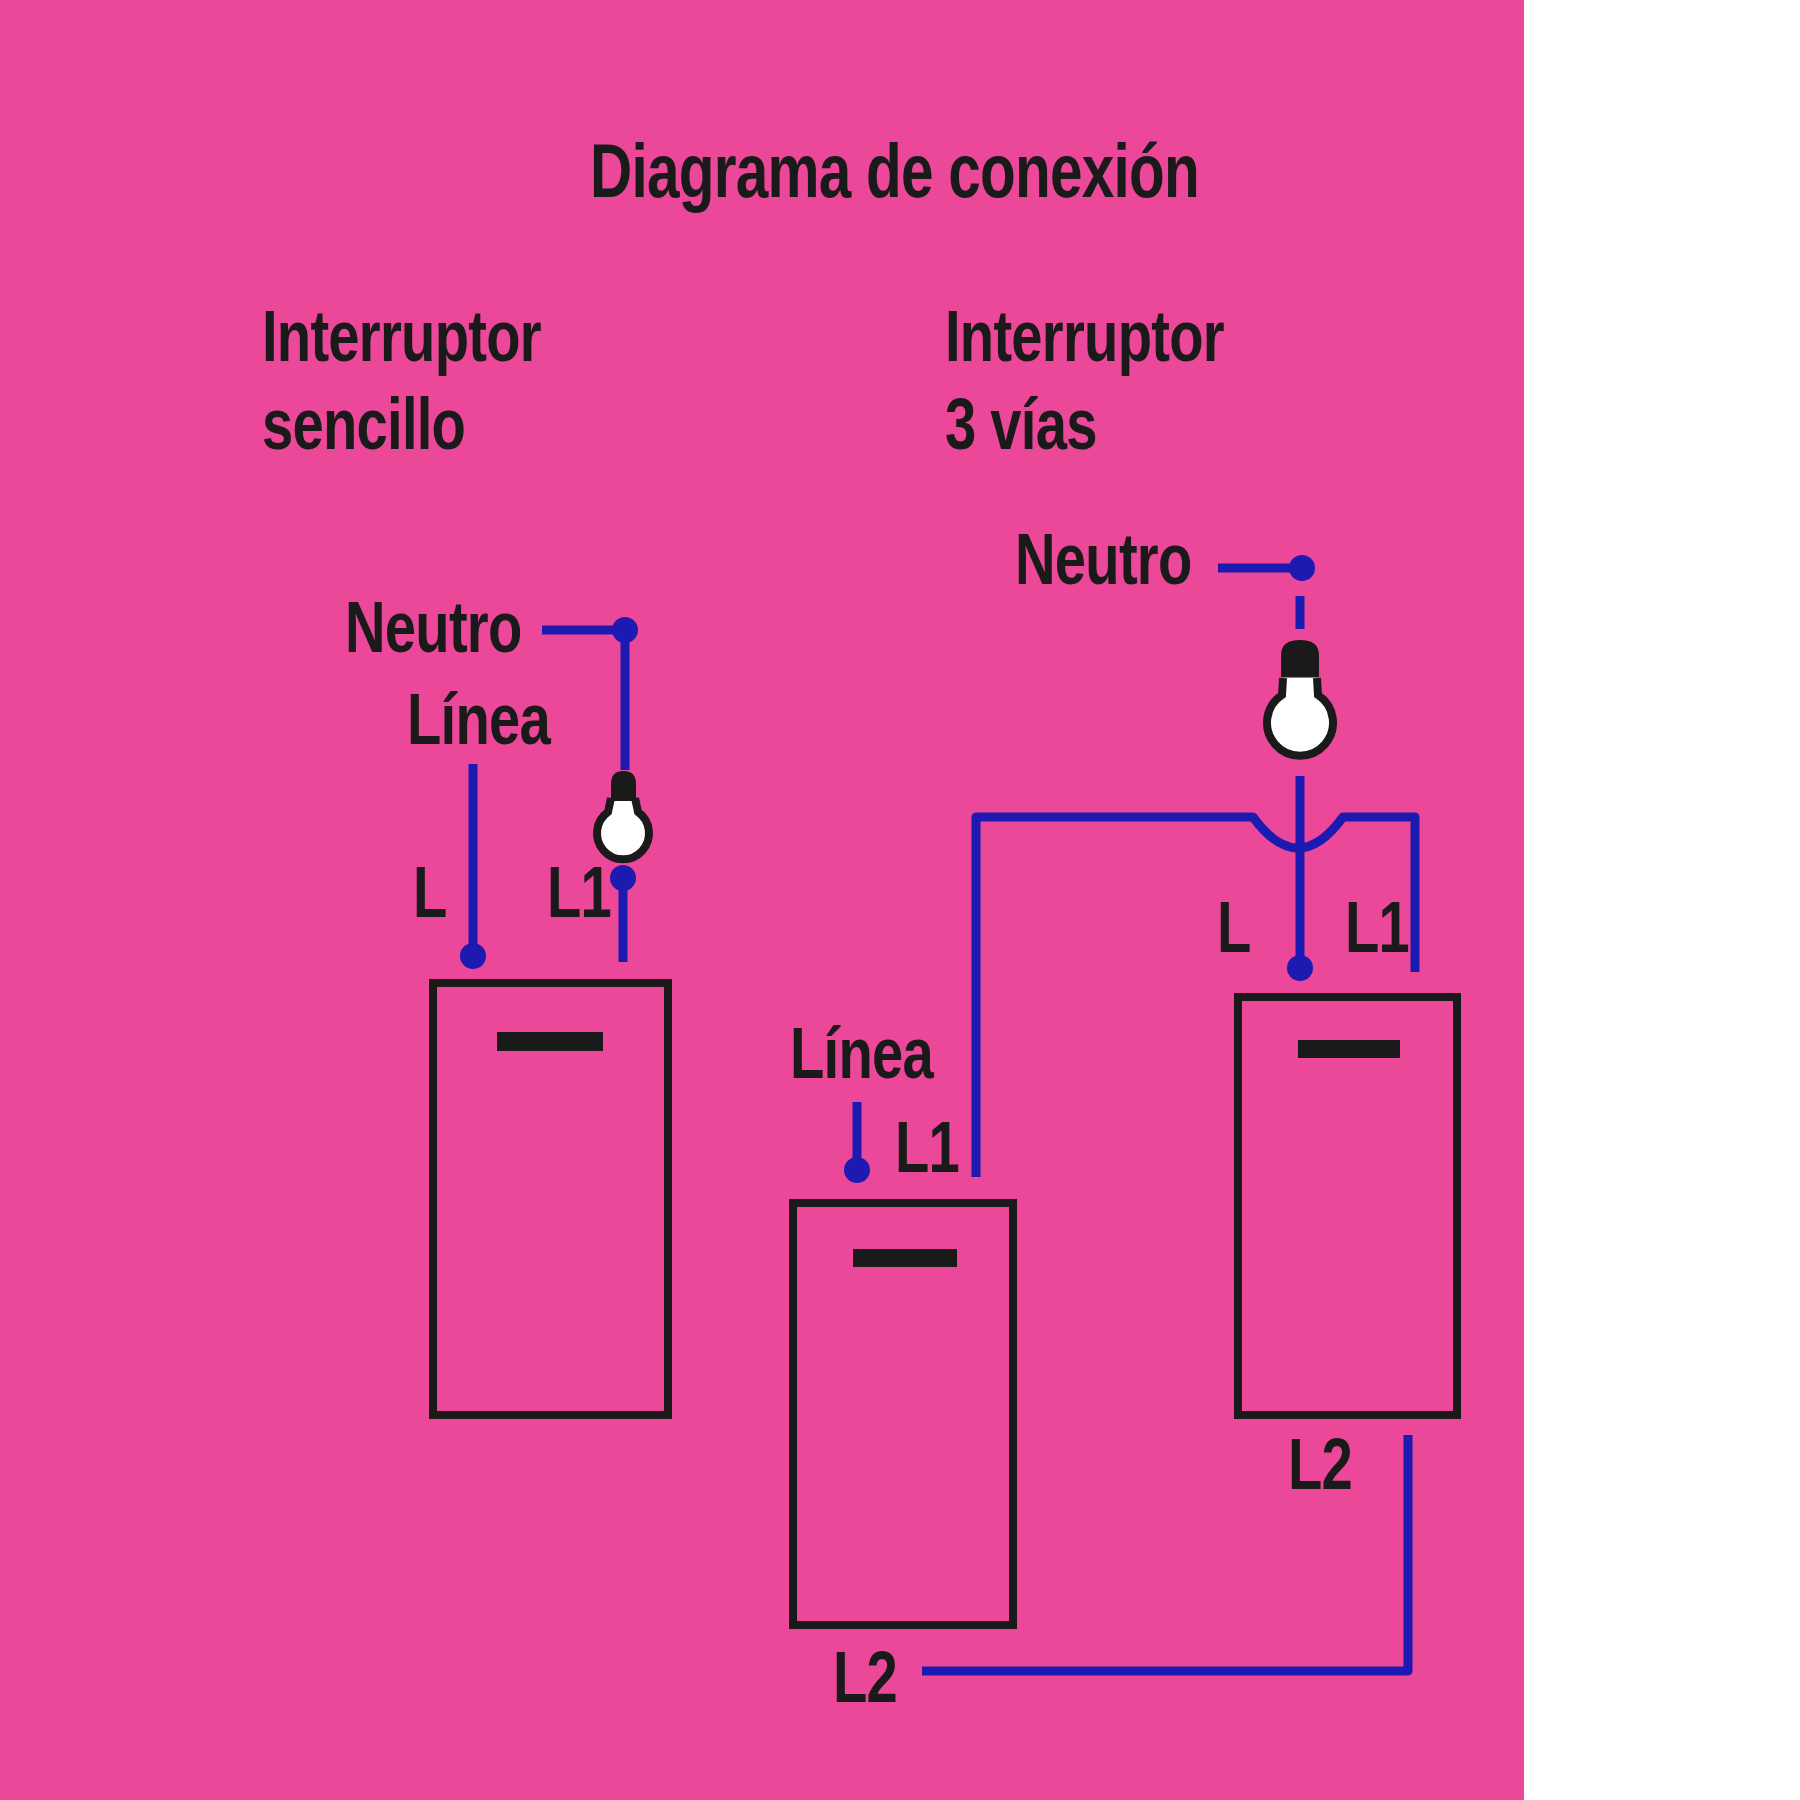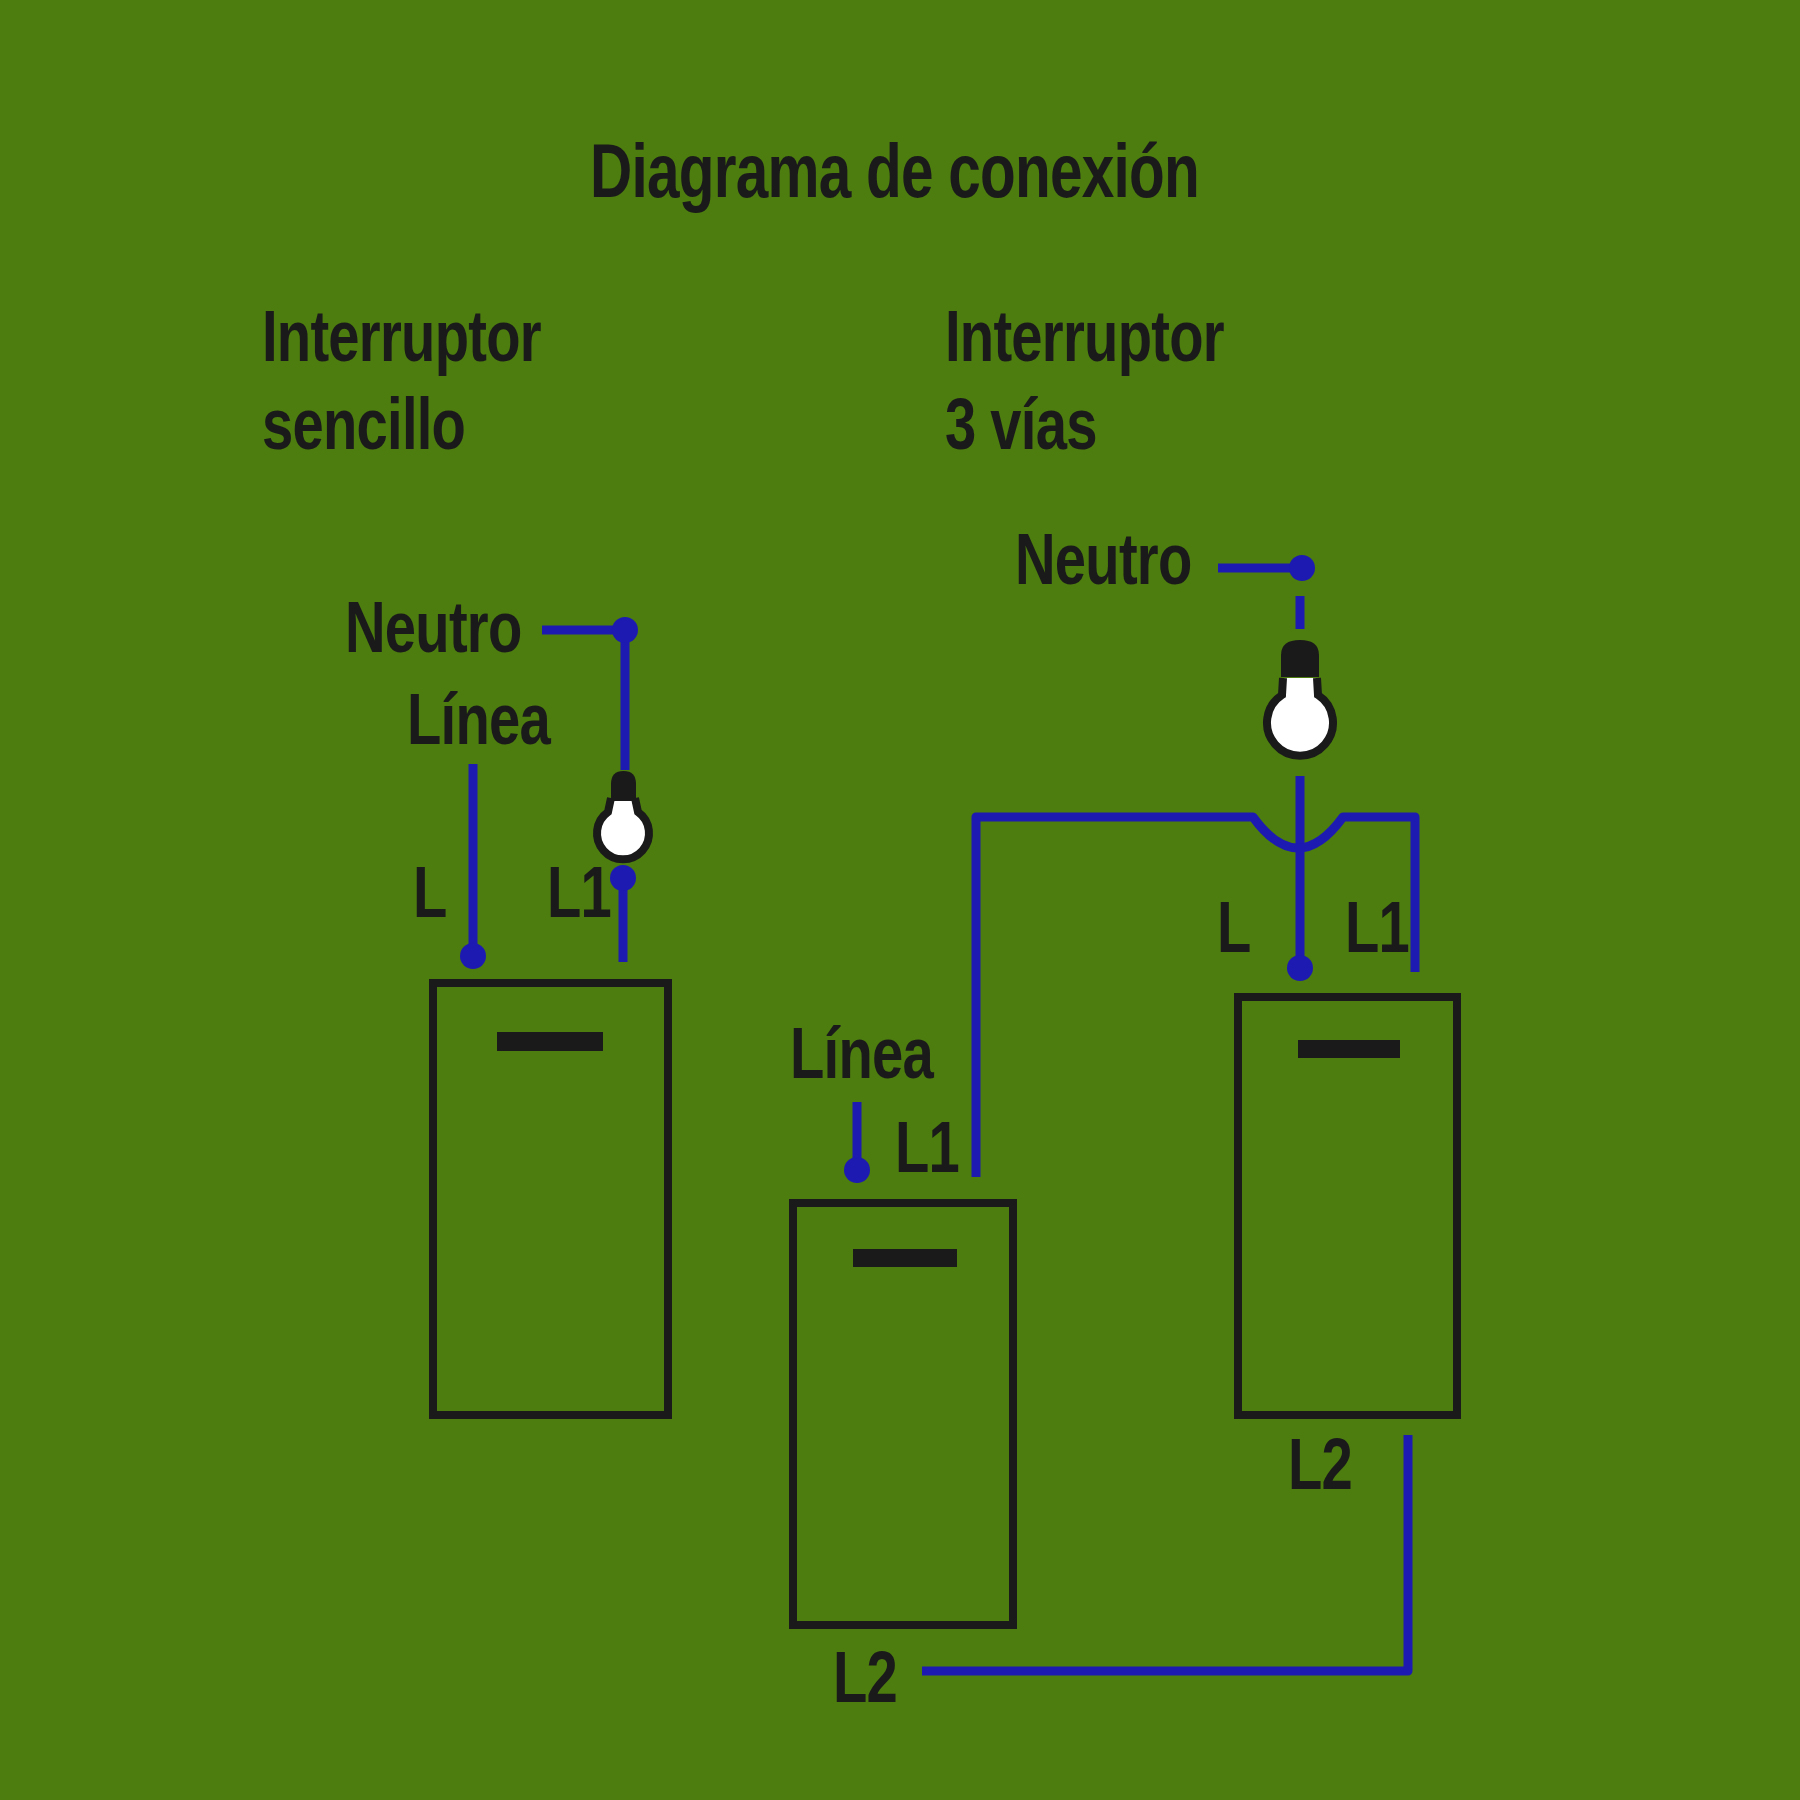--- a/index.html
+++ b/index.html
@@ -2,23 +2,23 @@
 <html><head>
 <meta charset="utf-8">
 <style>
   html, body {
     margin: 0;
     padding: 0;
     background: #ffffff;
   }
   .canvas {
     position: relative;
-    width: 1800px;
+    width: 1524px;
     height: 1800px;
-    background: #4d7c0f;
+    background: #ec4899;
     overflow: hidden;
     font-family: "Liberation Sans", sans-serif;
   }
   .layer {
     position: absolute;
     left: 0;
     top: 0;
   }
   .title {
     position: absolute;

